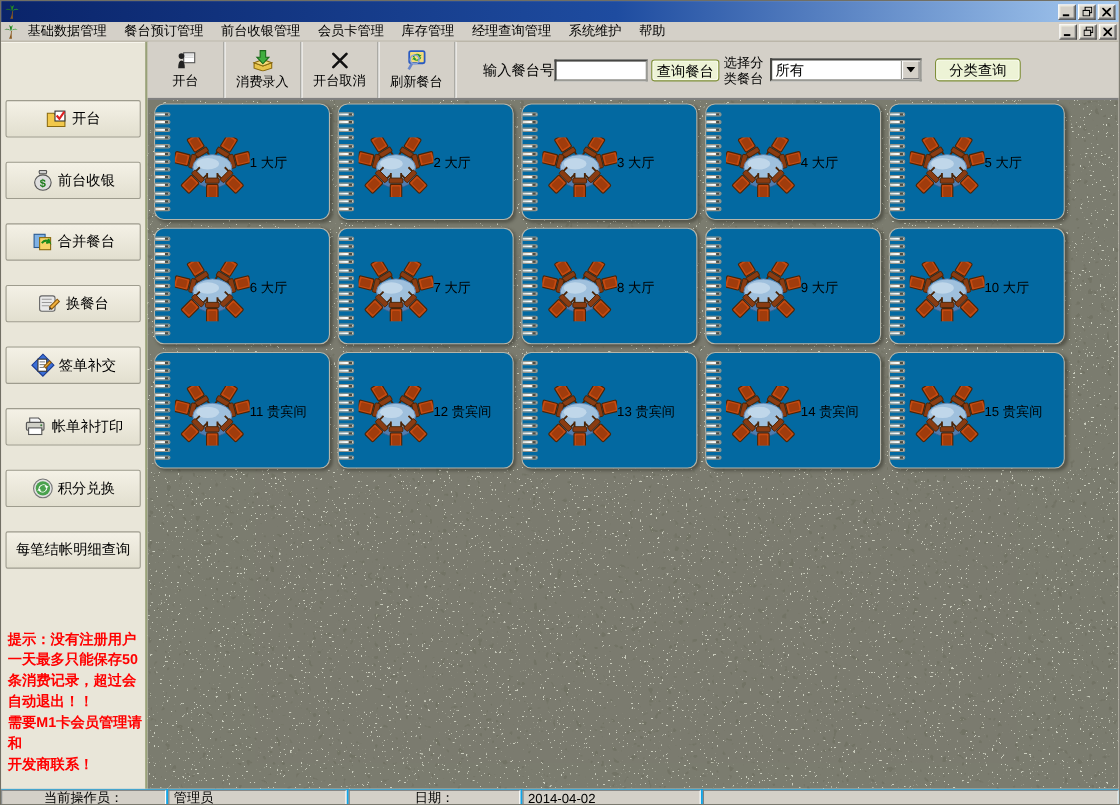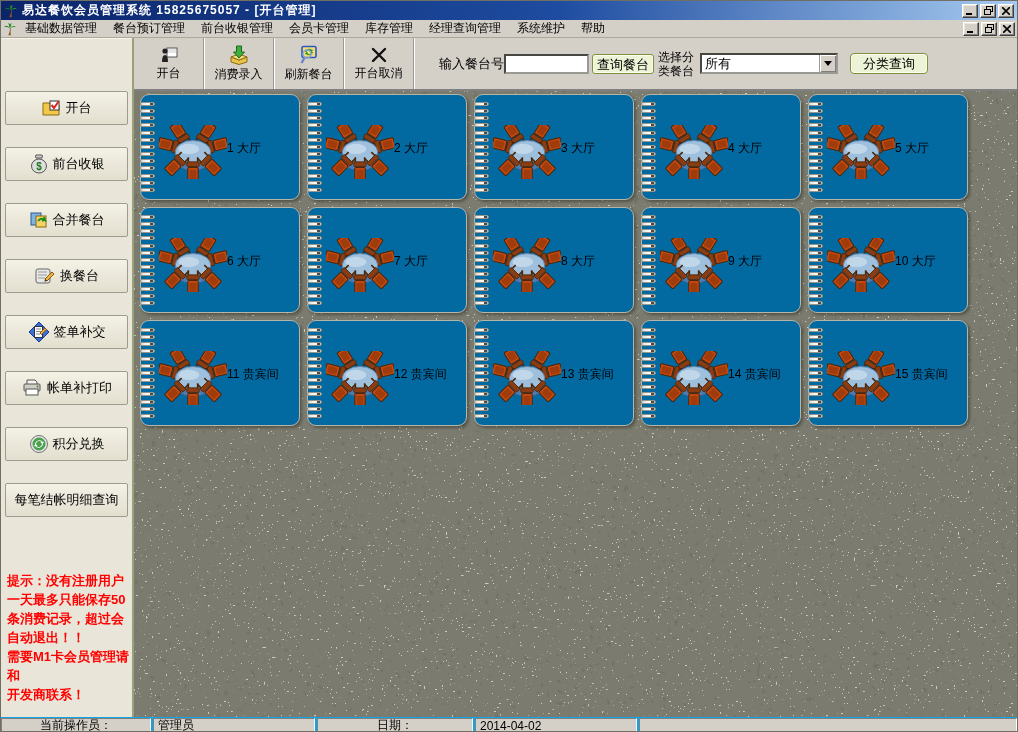--- a/index.html
+++ b/index.html
@@ -102,21 +102,20 @@
 <div class="window">
 
   <div class="titlebar">
     <svg width="14" height="14" viewBox="0 0 16 16">
       <path d="M8 7 C8 10 7 13 6 15 L9 15 C8.6 12 8.6 9 9 7 Z" fill="#8a5a20"></path>
       <path d="M8 7 C5 4 3 4 1 6 C4 5 6 6 8 7 Z" fill="#1f7a1f"></path>
       <path d="M8 7 C11 4 13 4 15 6 C12 5 10 6 8 7 Z" fill="#2a9a2a"></path>
       <path d="M8 7 C7 3 8 2 10 1 C9 3 9 5 8 7 Z" fill="#2a9a2a"></path>
       <path d="M8 7 C9 3 8 2 6 1 C7 3 7 5 8 7 Z" fill="#1f7a1f"></path>
     </svg>
-    <span class="title">易达餐饮会员管理系统  15825675057 - [开台管理]</span>
     <div class="winbtns">
       <div class="wbtn">
         <svg width="8" height="8" viewBox="0 0 8 8">
             <rect x="0" y="6" width="6" height="2" fill="#000"></rect>
           </svg>
       </div>
       <div class="wbtn">
         <svg width="9" height="9" viewBox="0 0 9 9">
           <rect x="2.5" y="0.5" width="6" height="5" fill="none" stroke="#000"></rect>
           <rect x="0.5" y="3.5" width="6" height="5" fill="#d4d0c8" stroke="#000"></rect>
@@ -254,34 +253,34 @@
         </div>
         <div class="tb-btn">
           <svg width="22" height="20" viewBox="0 0 22 20">
             <path d="M3 12 L11 15 L19 12 L19 17 L11 19.5 L3 17 Z" fill="#e8c44a" stroke="#8a6a10"></path>
             <path d="M3 12 L11 9 L19 12 L11 15 Z" fill="#f4dc7a" stroke="#8a6a10"></path>
             <path d="M8.5 1 L13.5 1 L13.5 7 L16.5 7 L11 13 L5.5 7 L8.5 7 Z" fill="#3fae3f" stroke="#1a6a1a"></path>
           </svg>
           <span>消费录入</span>
         </div>
         <div class="tb-btn">
+          <svg width="18" height="18" viewBox="0 0 18 18">
+            <path d="M3 3 L15 15 M15 3 L3 15" stroke="#111" stroke-width="2.4" stroke-linecap="round"></path>
+          </svg>
+          <span>开台取消</span>
+        </div>
+        <div class="tb-btn">
           <svg width="22" height="20" viewBox="0 0 22 20">
             <rect x="4" y="1.5" width="14" height="11" rx="1.5" fill="#f4dc7a" stroke="#2a5ac0" stroke-width="1.6"></rect>
             <path d="M7 7 a4 3.4 0 0 1 7 -2 l1.4 -0.2 l-2 2.4 l-2 -2 l1.2 0 a2.6 2.4 0 0 0 -4 1.8 Z" fill="#2a9a2a"></path>
             <path d="M15 7 a4 3.4 0 0 1 -7 2 l-1.4 0.2 l2 -2.4 l2 2 l-1.2 0 a2.6 2.4 0 0 0 4 -1.8 Z" fill="#2a9a2a"></path>
             <path d="M7 12 L3.5 18" stroke="#6a86c8" stroke-width="2.4"></path>
             <circle cx="9" cy="9" r="4" fill="none" stroke="#8aa2d8" stroke-width="1.4"></circle>
           </svg>
           <span>刷新餐台</span>
-        </div>
-        <div class="tb-btn">
-          <svg width="18" height="18" viewBox="0 0 18 18">
-            <path d="M3 3 L15 15 M15 3 L3 15" stroke="#111" stroke-width="2.4" stroke-linecap="round"></path>
-          </svg>
-          <span>开台取消</span>
         </div>
 
         <div class="tb-fields">
           <span class="tb-label">输入餐台号</span>
           <input class="tb-input" type="text" value="" style="">
           <button class="green-btn">查询餐台</button>
           <span class="cat-label">选择分类餐台</span>
           <div class="combo">
             <span class="combo-text">所有</span>
             <span class="combo-arrow">

